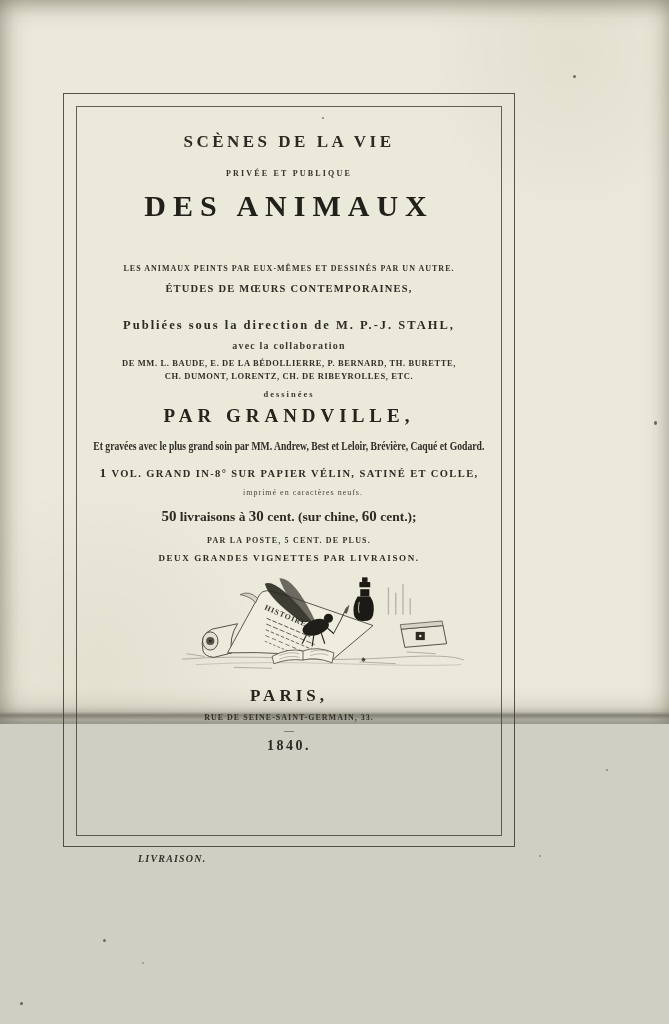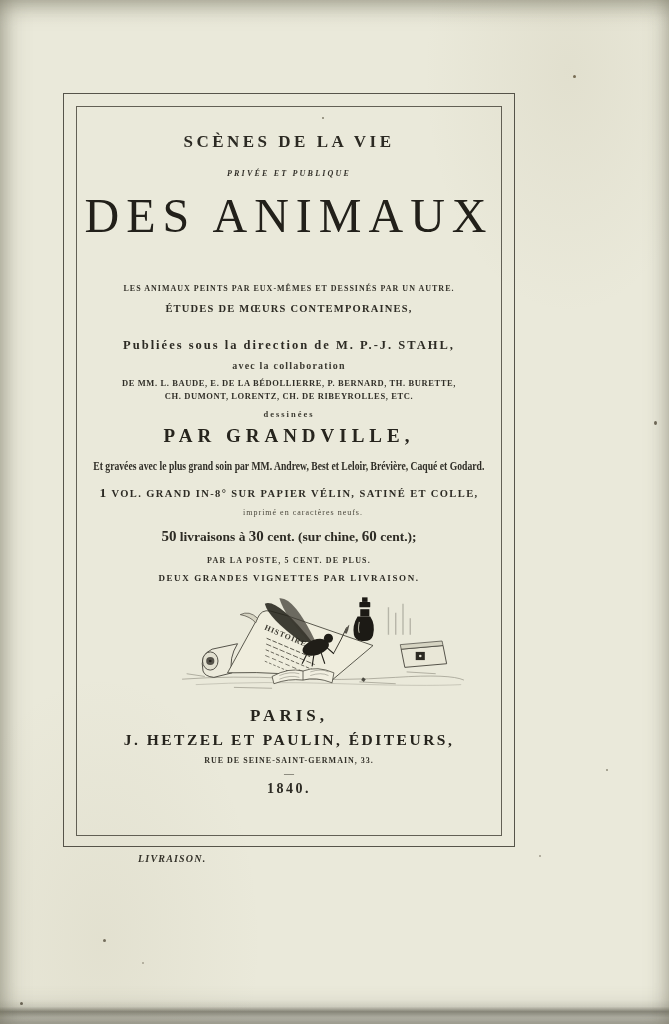--- a/index.html
+++ b/index.html
@@ -1,21 +1,21 @@
 <!DOCTYPE html>
 <html><head>
 <meta charset="utf-8">
 <style>
   html,body{margin:0;padding:0;}
   body{
     width:669px;height:1024px;overflow:hidden;background:#cfcfc4;
     font-family:"Liberation Serif","DejaVu Serif",serif;
   }
   .paper{
-    position:relative;width:669px;height:1024px;color:#2d2b24;
+    position:relative;width:669px;height:724px;color:#2d2b24;
     background:
       radial-gradient(ellipse at 85% 7%, rgba(150,140,105,.10), transparent 18%),
       radial-gradient(ellipse at 15% 92%, rgba(150,140,105,.09), transparent 20%),
       linear-gradient(180deg, #e4e3d3 0%, #eae9da 2.5%, #eae9da 97.6%, #dddcce 98.3%, rgba(95,93,80,.55) 98.8%, #d0d0c6 99.4%, #cccbc2 100%);
     box-shadow:
       inset 0 14px 22px -10px rgba(110,108,90,.50),
       inset 16px 0 24px -12px rgba(110,108,90,.50),
       inset -14px 0 22px -12px rgba(110,108,90,.40),
       inset 0 -26px 26px -16px rgba(100,98,82,.45);
   }
@@ -24,22 +24,22 @@
     position:absolute;left:63px;top:93px;width:450px;height:752px;
     border:1.5px solid rgba(60,58,48,.85);
   }
   .inner-frame{
     position:absolute;left:12px;top:12px;right:12px;bottom:10px;
     border:1px solid rgba(60,58,48,.78);
     display:flex;flex-direction:column;align-items:center;text-align:center;
   }
   .inner-frame > *{white-space:nowrap;}
   .t-series{margin-top:25px;font-size:17px;font-weight:700;letter-spacing:3.5px;color:#2c2a23;}
-  .t-priv{margin-top:17px;font-size:8px;font-weight:700;letter-spacing:2.2px;color:#33312a;font-style:italic;}
-  .t-main{margin-top:11px;font-size:48px;font-weight:400;letter-spacing:7px;line-height:1.12;color:#22201a;}
+  .t-priv{margin-top:17px;font-size:8px;font-weight:700;letter-spacing:2.2px;color:#33312a;}
+  .t-main{margin-top:11px;font-size:30px;font-weight:700;letter-spacing:7px;line-height:1.12;color:#22201a;}
   .t-tag{margin-top:41px;font-size:8px;font-weight:700;letter-spacing:1px;color:#34322a;}
   .t-studies{margin-top:10px;font-size:10.5px;font-weight:700;letter-spacing:1.2px;}
   .t-dir{margin-top:24px;font-size:12.5px;font-weight:700;letter-spacing:2px;}
   .t-avec{margin-top:7px;font-size:10px;font-weight:700;letter-spacing:1.2px;color:#3c3a31;}
   .t-col{font-size:8.5px;font-weight:700;letter-spacing:.6px;color:#312f28;}
   .t-col1{margin-top:7px;}
   .t-col2{margin-top:3px;}
   .t-ill{margin-top:10px;font-size:14.5px;font-weight:700;}
   .t-ill .big{font-size:16.5px;letter-spacing:.5px;}
   .t-dess{margin-top:8px;font-size:8.5px;font-weight:600;letter-spacing:2px;color:#3c3a31;}
@@ -149,21 +149,20 @@
         </g>
         <g stroke="#3a382f" stroke-width=".8">
           <path d="M104,94 Q122,84 138,88 Q154,82 172,90 L170,101 Q152,94 138,98 Q122,96 106,102 Z" fill="#f1efe0"></path>
           <path d="M138,88 L138,98" fill="none"></path>
           <path d="M112,93 q12,-5 22,-2 M146,89 q12,-4 20,0 M112,97 q12,-5 22,-2 M146,93 q12,-4 20,0" fill="none" stroke-width=".5" opacity=".7"></path>
         </g>
         <path d="M204,95 l3,2 l-2,3 l-3,-2 Z" fill="#2b2922" opacity=".8"></path>
       </svg>
 
       <div class="t-paris">PARIS,</div>
-      <div class="t-pub">J. HETZEL ET PAULIN, ÉDITEURS,</div>
       <div class="t-addr">RUE DE SEINE-SAINT-GERMAIN, 33.</div>
       <div class="t-dash">—</div>
       <div class="t-year">1840.</div>
 
     </div>
   </div>
 
   <div class="livraison">LIVRAISON.</div>
 
 </div>

